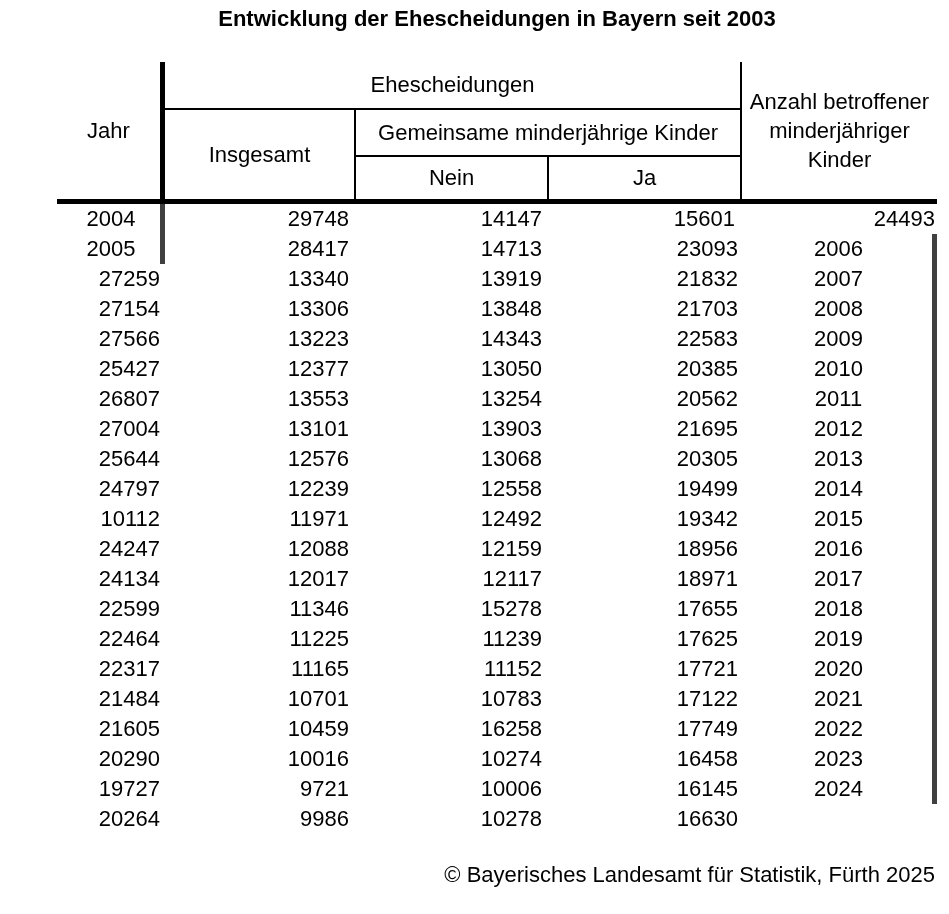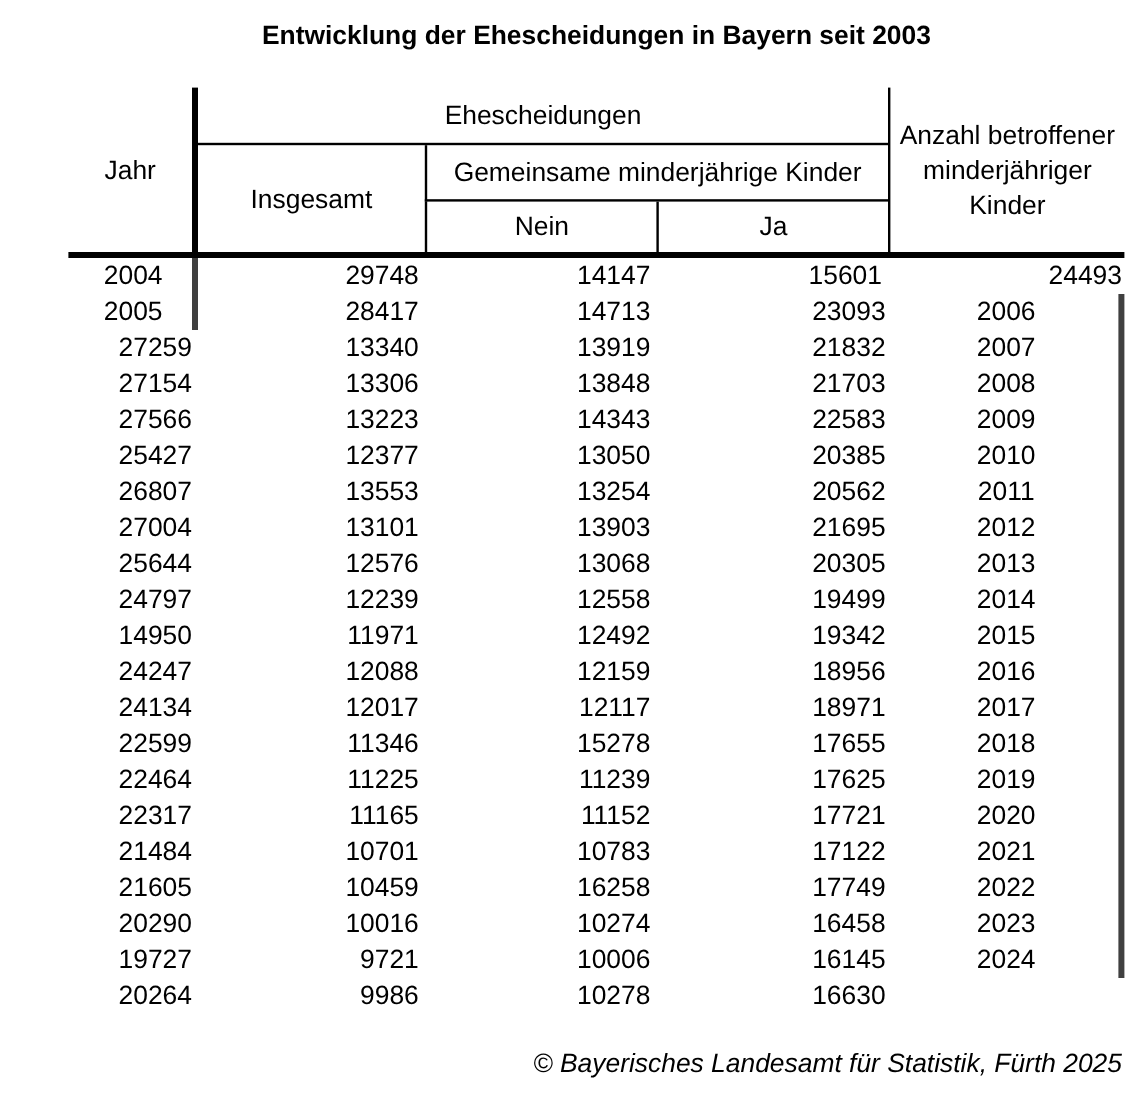--- a/index.html
+++ b/index.html
@@ -5,21 +5,21 @@
   * { margin: 0; padding: 0; box-sizing: border-box; }
   html, body {
     width: 949px; height: 914px;
     background: #ffffff;
     font-family: "Liberation Sans", sans-serif;
     color: #000000;
     overflow: hidden;
   }
   .page {
     width: 949px; height: 914px;
-    padding-top: 17px;
+    padding-top: 6px;
   }
   .content {
     width: 880px;
     margin-left: 57px;
   }
   .title {
     font-size: 22px;
     line-height: 25px;
     font-weight: bold;
     text-align: center;
@@ -61,21 +61,20 @@
   .cell.year {
     text-align: center;
     padding-left: 5px;
     border-right: 5px solid #404040;
   }
   .cell.num  { text-align: right; padding-right: 5px; }
   .cell.last { padding-right: 2px; }
   
   .footer {
     font-size: 22px;
-    font-style: italic;
     text-align: right;
     padding-right: 2px;
     margin-top: 26px;
     line-height: 30px;
   }
 </style>
 </head>
 <body>
 
 <div class="page">
@@ -139,21 +138,21 @@
         <div class="cell num">25644</div>
         <div class="cell num">12576</div>
         <div class="cell num">13068</div>
         <div class="cell num last">20305</div>
         <div class="cell year">2013</div>
         <div class="cell num">24797</div>
         <div class="cell num">12239</div>
         <div class="cell num">12558</div>
         <div class="cell num last">19499</div>
         <div class="cell year">2014</div>
-        <div class="cell num">14950</div>
+        <div class="cell num">10112</div>
         <div class="cell num">11971</div>
         <div class="cell num">12492</div>
         <div class="cell num last">19342</div>
         <div class="cell year">2015</div>
         <div class="cell num">24247</div>
         <div class="cell num">12088</div>
         <div class="cell num">12159</div>
         <div class="cell num last">18956</div>
         <div class="cell year">2016</div>
         <div class="cell num">24134</div>

